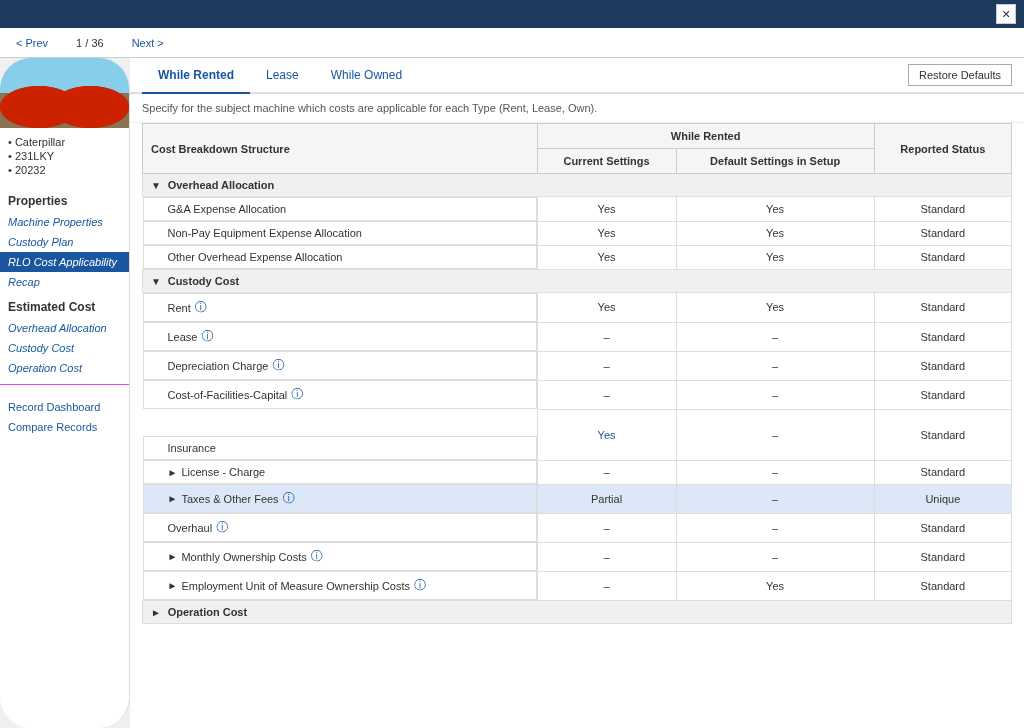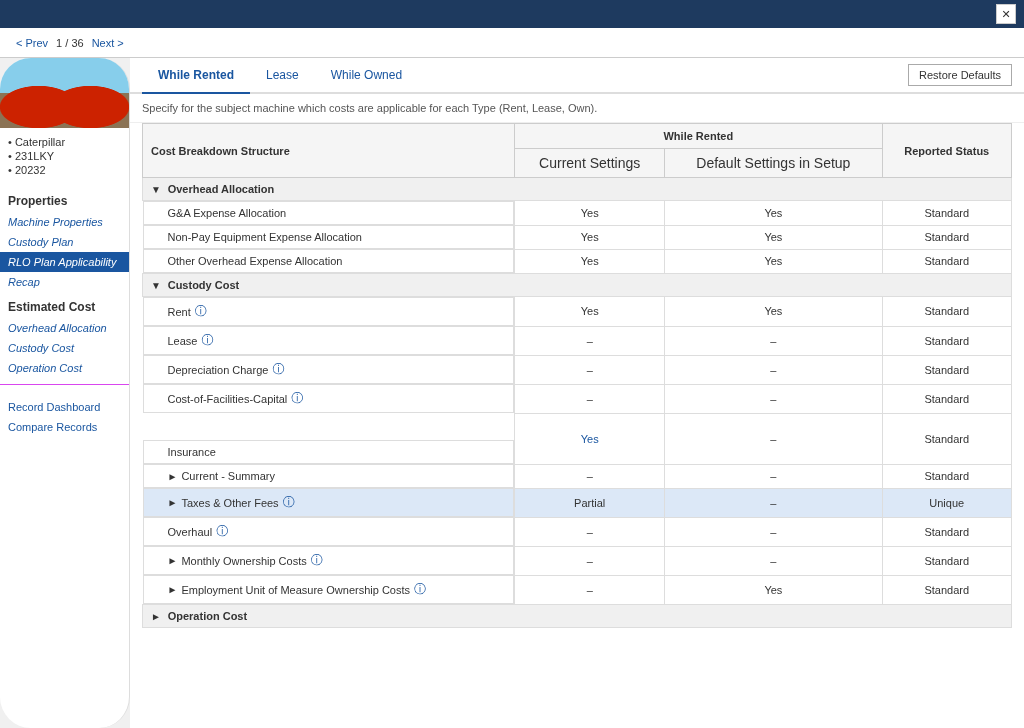--- a/index.html
+++ b/index.html
@@ -25,21 +25,21 @@
     }
 
     
     .nav-bar {
       background: #fff;
       border-bottom: 1px solid #ccc;
       height: 30px;
       display: flex;
       align-items: center;
       padding: 0 12px;
-      gap: 4px;
+      gap: 24px;
     }
     .nav-btn {
       font-size: 11px;
       color: #1a56a0;
       cursor: pointer;
       background: none;
       border: none;
       padding: 2px 4px;
     }
     .nav-count {
@@ -229,22 +229,22 @@
     .expand-icon {
       cursor: pointer;
       color: #333;
       font-size: 10px;
     }
     .colspan-header {
       text-align: center;
       font-weight: bold;
     }
     .subheader-row th {
-      font-weight: normal;
-      font-size: 14px;
+      font-weight: bold;
+      font-size: 11px;
     }
   </style>
 </head>
 <body>
 
 <div class="top-bar">
   <div class="close-btn">
     <span>✕</span>
   </div>
 </div>
@@ -264,21 +264,21 @@
     <div class="sidebar-info">
       <div>Caterpillar</div>
       <div>231LKY</div>
       <div>20232</div>
     </div>
 
     <div class="sidebar-section-title">Properties</div>
     <div id="sidebar-props">
         <div class="sidebar-item">Machine Properties</div>
         <div class="sidebar-item">Custody Plan</div>
-        <div class="sidebar-item active">RLO Plan Applicability</div>
+        <div class="sidebar-item active">RLO Cost Applicability</div>
         <div class="sidebar-item">Recap</div>
       </div>
 
     <div class="sidebar-section-title2">Estimated Cost</div>
     <div id="sidebar-est">
         <div class="sidebar-item">Overhead Allocation</div>
         <div class="sidebar-item">Custody Cost</div>
         <div class="sidebar-item">Operation Cost</div>
       </div>
 
@@ -385,21 +385,21 @@
               <td class="indent" style="display: flex; align-items: center; margin-top: 27px;">
                 <span>Insurance</span>
               </td>
               <td class="center"><span class="link-text">Yes</span></td>
               <td class="center">–</td>
               <td class="center">Standard</td>
             </tr>
             <tr>
               <td class="indent" style="display: flex; align-items: center;">
                 <span class="expand-icon" style="margin-right: 4px;">► </span>
-                <span>Current - Summary</span>
+                <span>License - Charge</span>
               </td>
               <td class="center">–</td>
               <td class="center">–</td>
               <td class="center">Standard</td>
             </tr>
             <tr class="highlight-row">
               <td class="indent" style="display: flex; align-items: center;">
                 <span class="expand-icon" style="margin-right: 4px;">► </span>
                 <span>Taxes &amp; Other Fees</span>
                 <span class="info-icon"> ⓘ</span>

